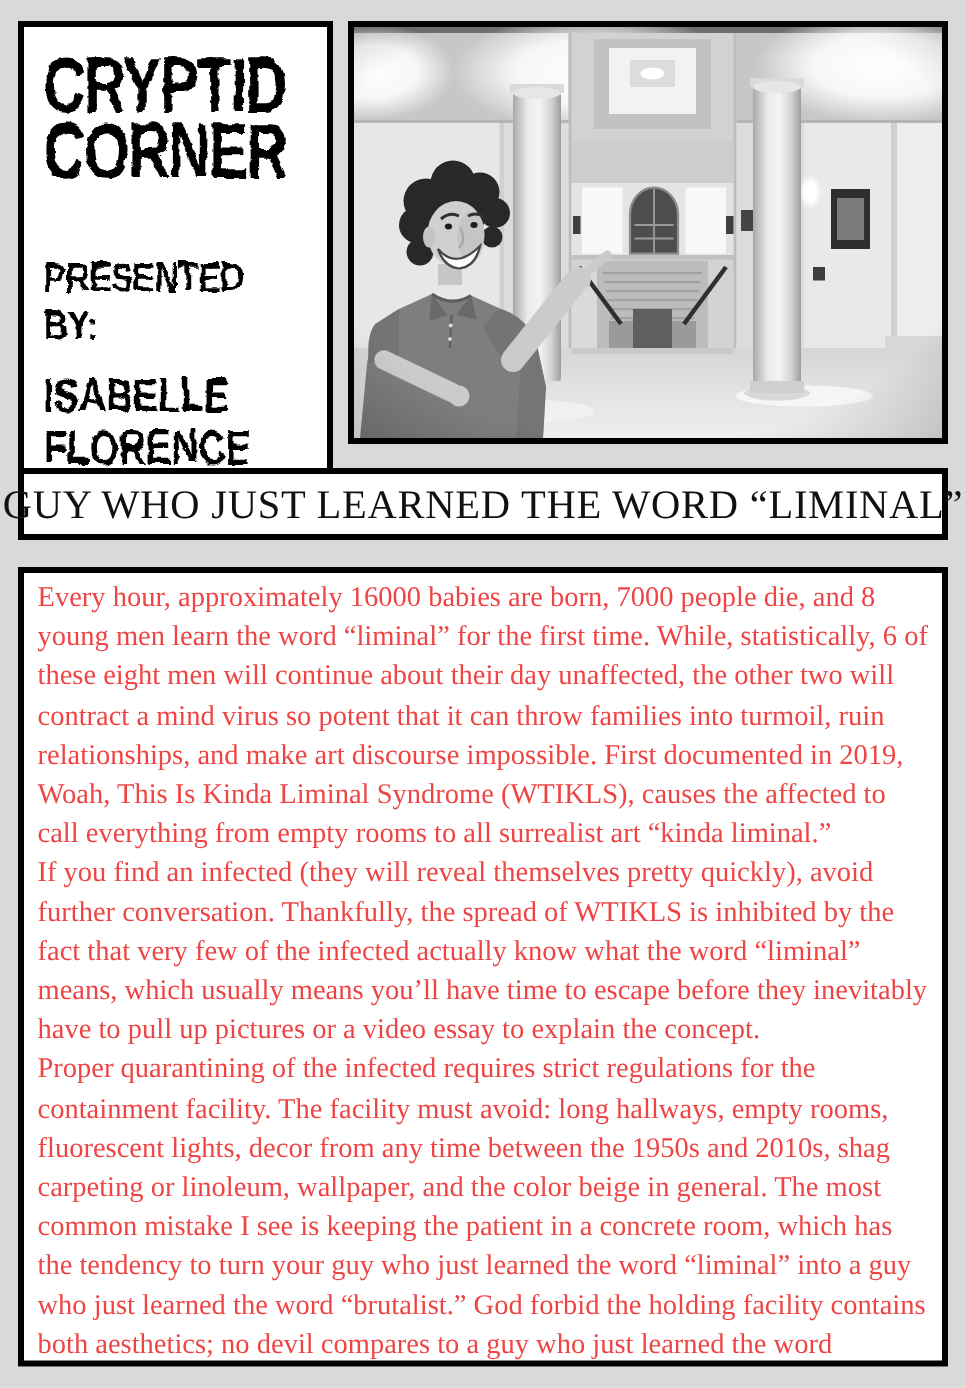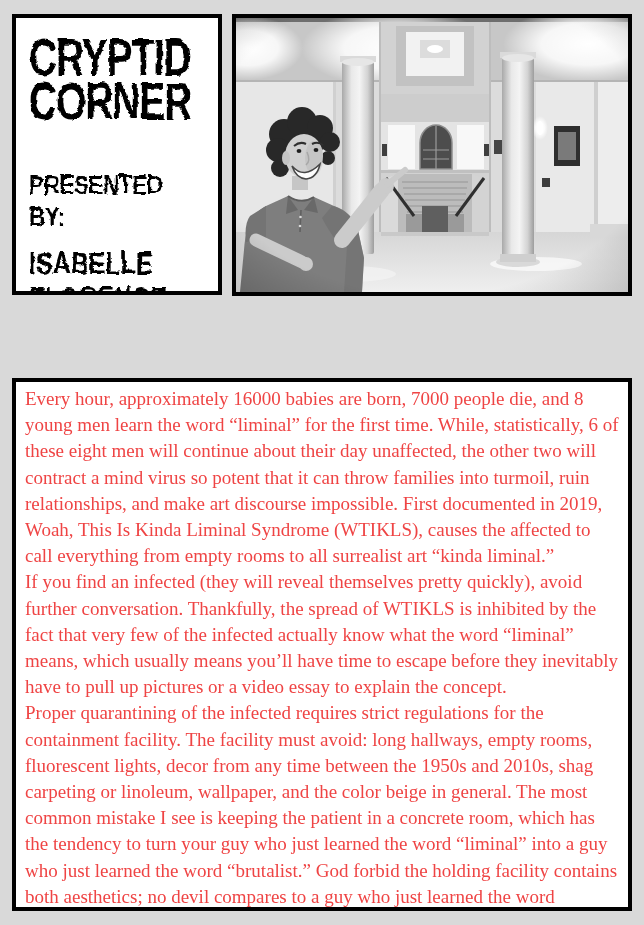--- a/index.html
+++ b/index.html
@@ -2,21 +2,21 @@
 <html><head>
 <meta charset="utf-8">
 <style>
   html,body { margin:0; padding:0; background:#d9d9d9; }
   .page { position:relative; width:644px; height:925px; background:#d9d9d9; overflow:hidden;
           font-family:"Liberation Serif", serif; }
 
   .panel { position:absolute; background:#ffffff; border:4px solid #000; box-sizing:border-box; }
 
   
-  .masthead { left:12px; top:14px; width:210px; height:281px; padding:12px 12px; overflow:hidden; }
+  .masthead { left:12px; top:14px; width:210px; height:337px; padding:12px 12px; overflow:hidden; }
   .mast { font-family:"Liberation Sans", sans-serif; font-weight:900; color:#000;
           filter:url(#wobble); }
   .mast-title { font-size:52px; line-height:0.85; letter-spacing:-1.5px;
                 transform:scaleX(0.75); transform-origin:left top; margin-top:4px; }
   .mast-presented { font-size:28px; letter-spacing:-0.5px;
                     transform:scaleX(0.80); transform-origin:left top; margin-top:46px; }
   .mast-presenter { font-size:32px; line-height:1.08; letter-spacing:-0.5px;
                     transform:scaleX(0.80); transform-origin:left top; margin-top:13px; }
 
   
@@ -202,20 +202,23 @@
           <ellipse cx="80" cy="132" rx="2.4" ry="2" fill="#1e1e1e"></ellipse>
           <path d="M71 134 q4 9 -1 13" stroke="#a8a8a8" stroke-width="1.5" fill="none"></path>
           <path d="M56 148 Q68 162 84 146 Q81 160 70 161 Q60 160 56 148 Z" fill="#fdfdfd" stroke="#464646" stroke-width="1.5"></path>
         </g>
       </g>
 
       <rect width="392" height="274" fill="url(#vig)"></rect>
     </svg>
   </figure>
 
+  <div class="panel headline-box">
+    <h1 class="headline">GUY WHO JUST LEARNED THE WORD “LIMINAL”</h1>
+  </div>
 
   <article class="panel article">
     <p>Every hour, approximately 16000 babies are born, 7000 people die, and 8 young men learn the word “liminal” for the first time. While, statistically, 6 of these eight men will continue about their day unaffected, the other two will contract a mind virus so potent that it can throw families into turmoil, ruin relationships, and make art discourse impossible. First documented in 2019, Woah, This Is Kinda Liminal Syndrome (WTIKLS), causes the affected to call everything from empty rooms to all surrealist art “kinda liminal.”</p>
     <p>If you find an infected (they will reveal themselves pretty quickly), avoid further conversation. Thankfully, the spread of WTIKLS is inhibited by the fact that very few of the infected actually know what the word “liminal” means, which usually means you’ll have time to escape before they inevitably have to pull up pictures or a video essay to explain the concept.</p>
     <p>Proper quarantining of the infected requires strict regulations for the containment facility. The facility must avoid: long hallways, empty rooms, fluorescent lights, decor from any time between the 1950s and 2010s, shag carpeting or linoleum, wallpaper, and the color beige in general. The most common mistake I see is keeping the patient in a concrete room, which has the tendency to turn your guy who just learned the word “liminal” into a guy who just learned the word “brutalist.” God forbid the holding facility contains both aesthetics; no devil compares to a guy who just learned the word “dichotomy.”</p>
   </article>
 
 </div>
 
 </body></html>

